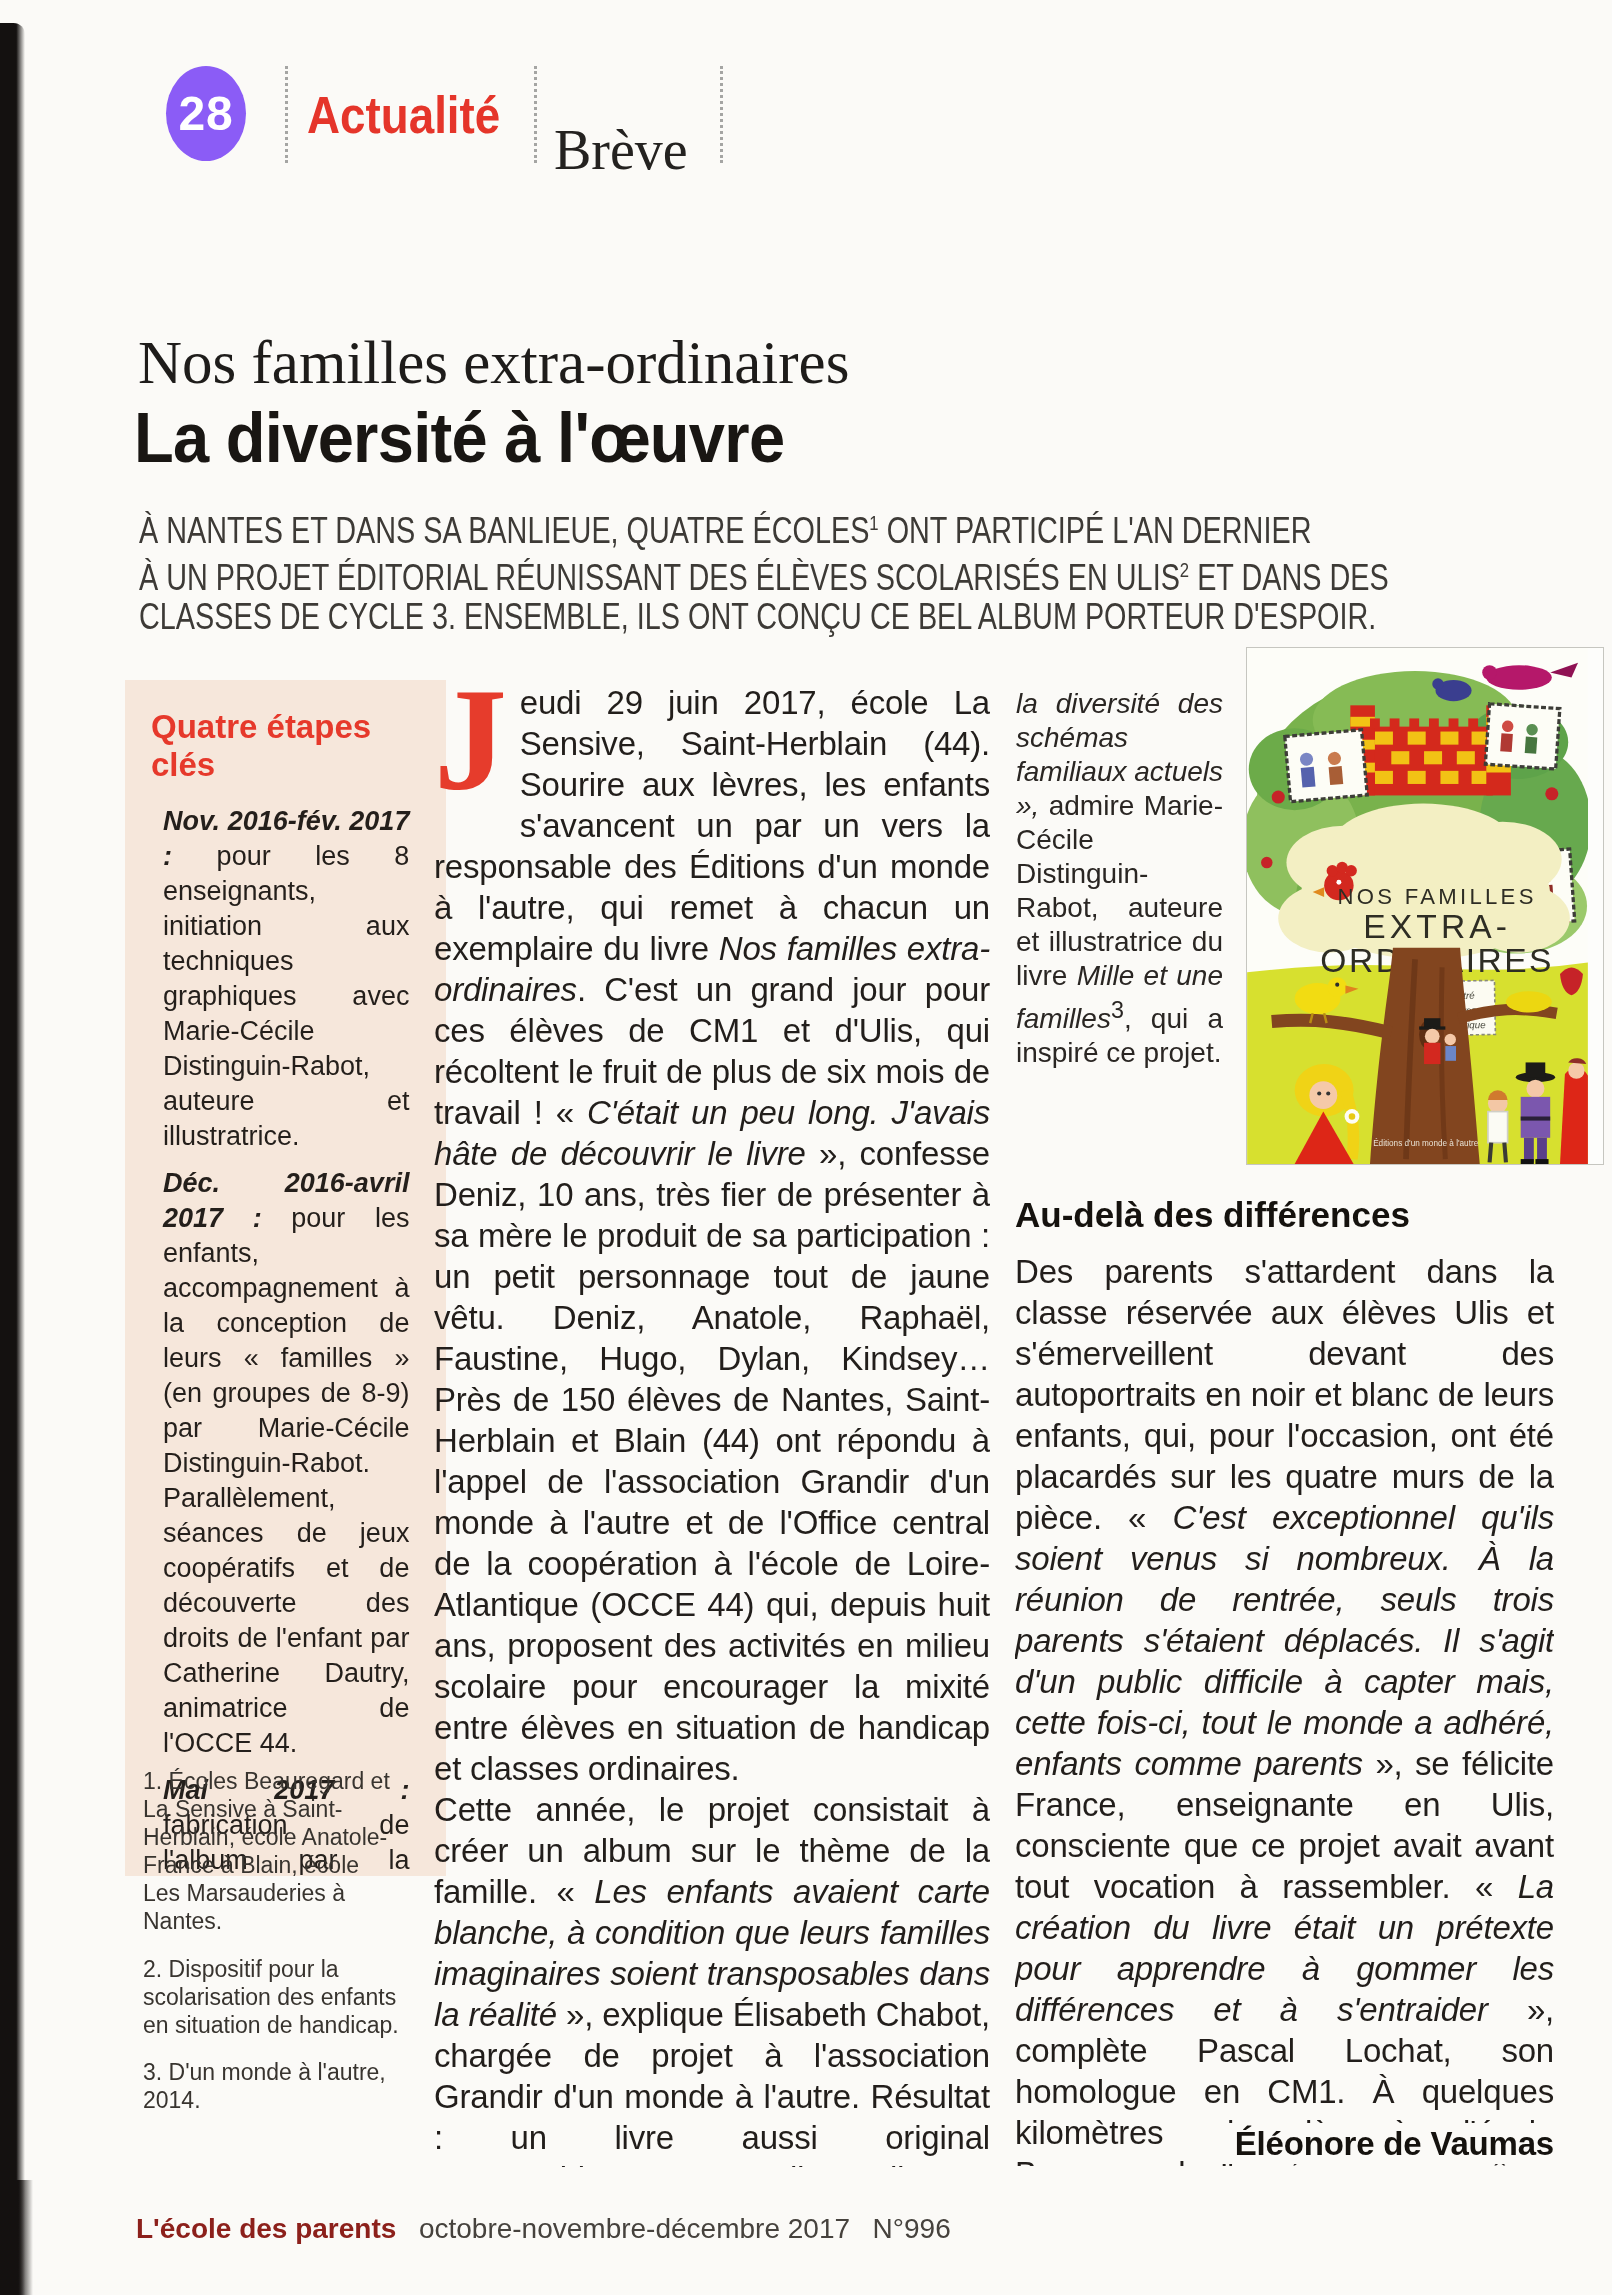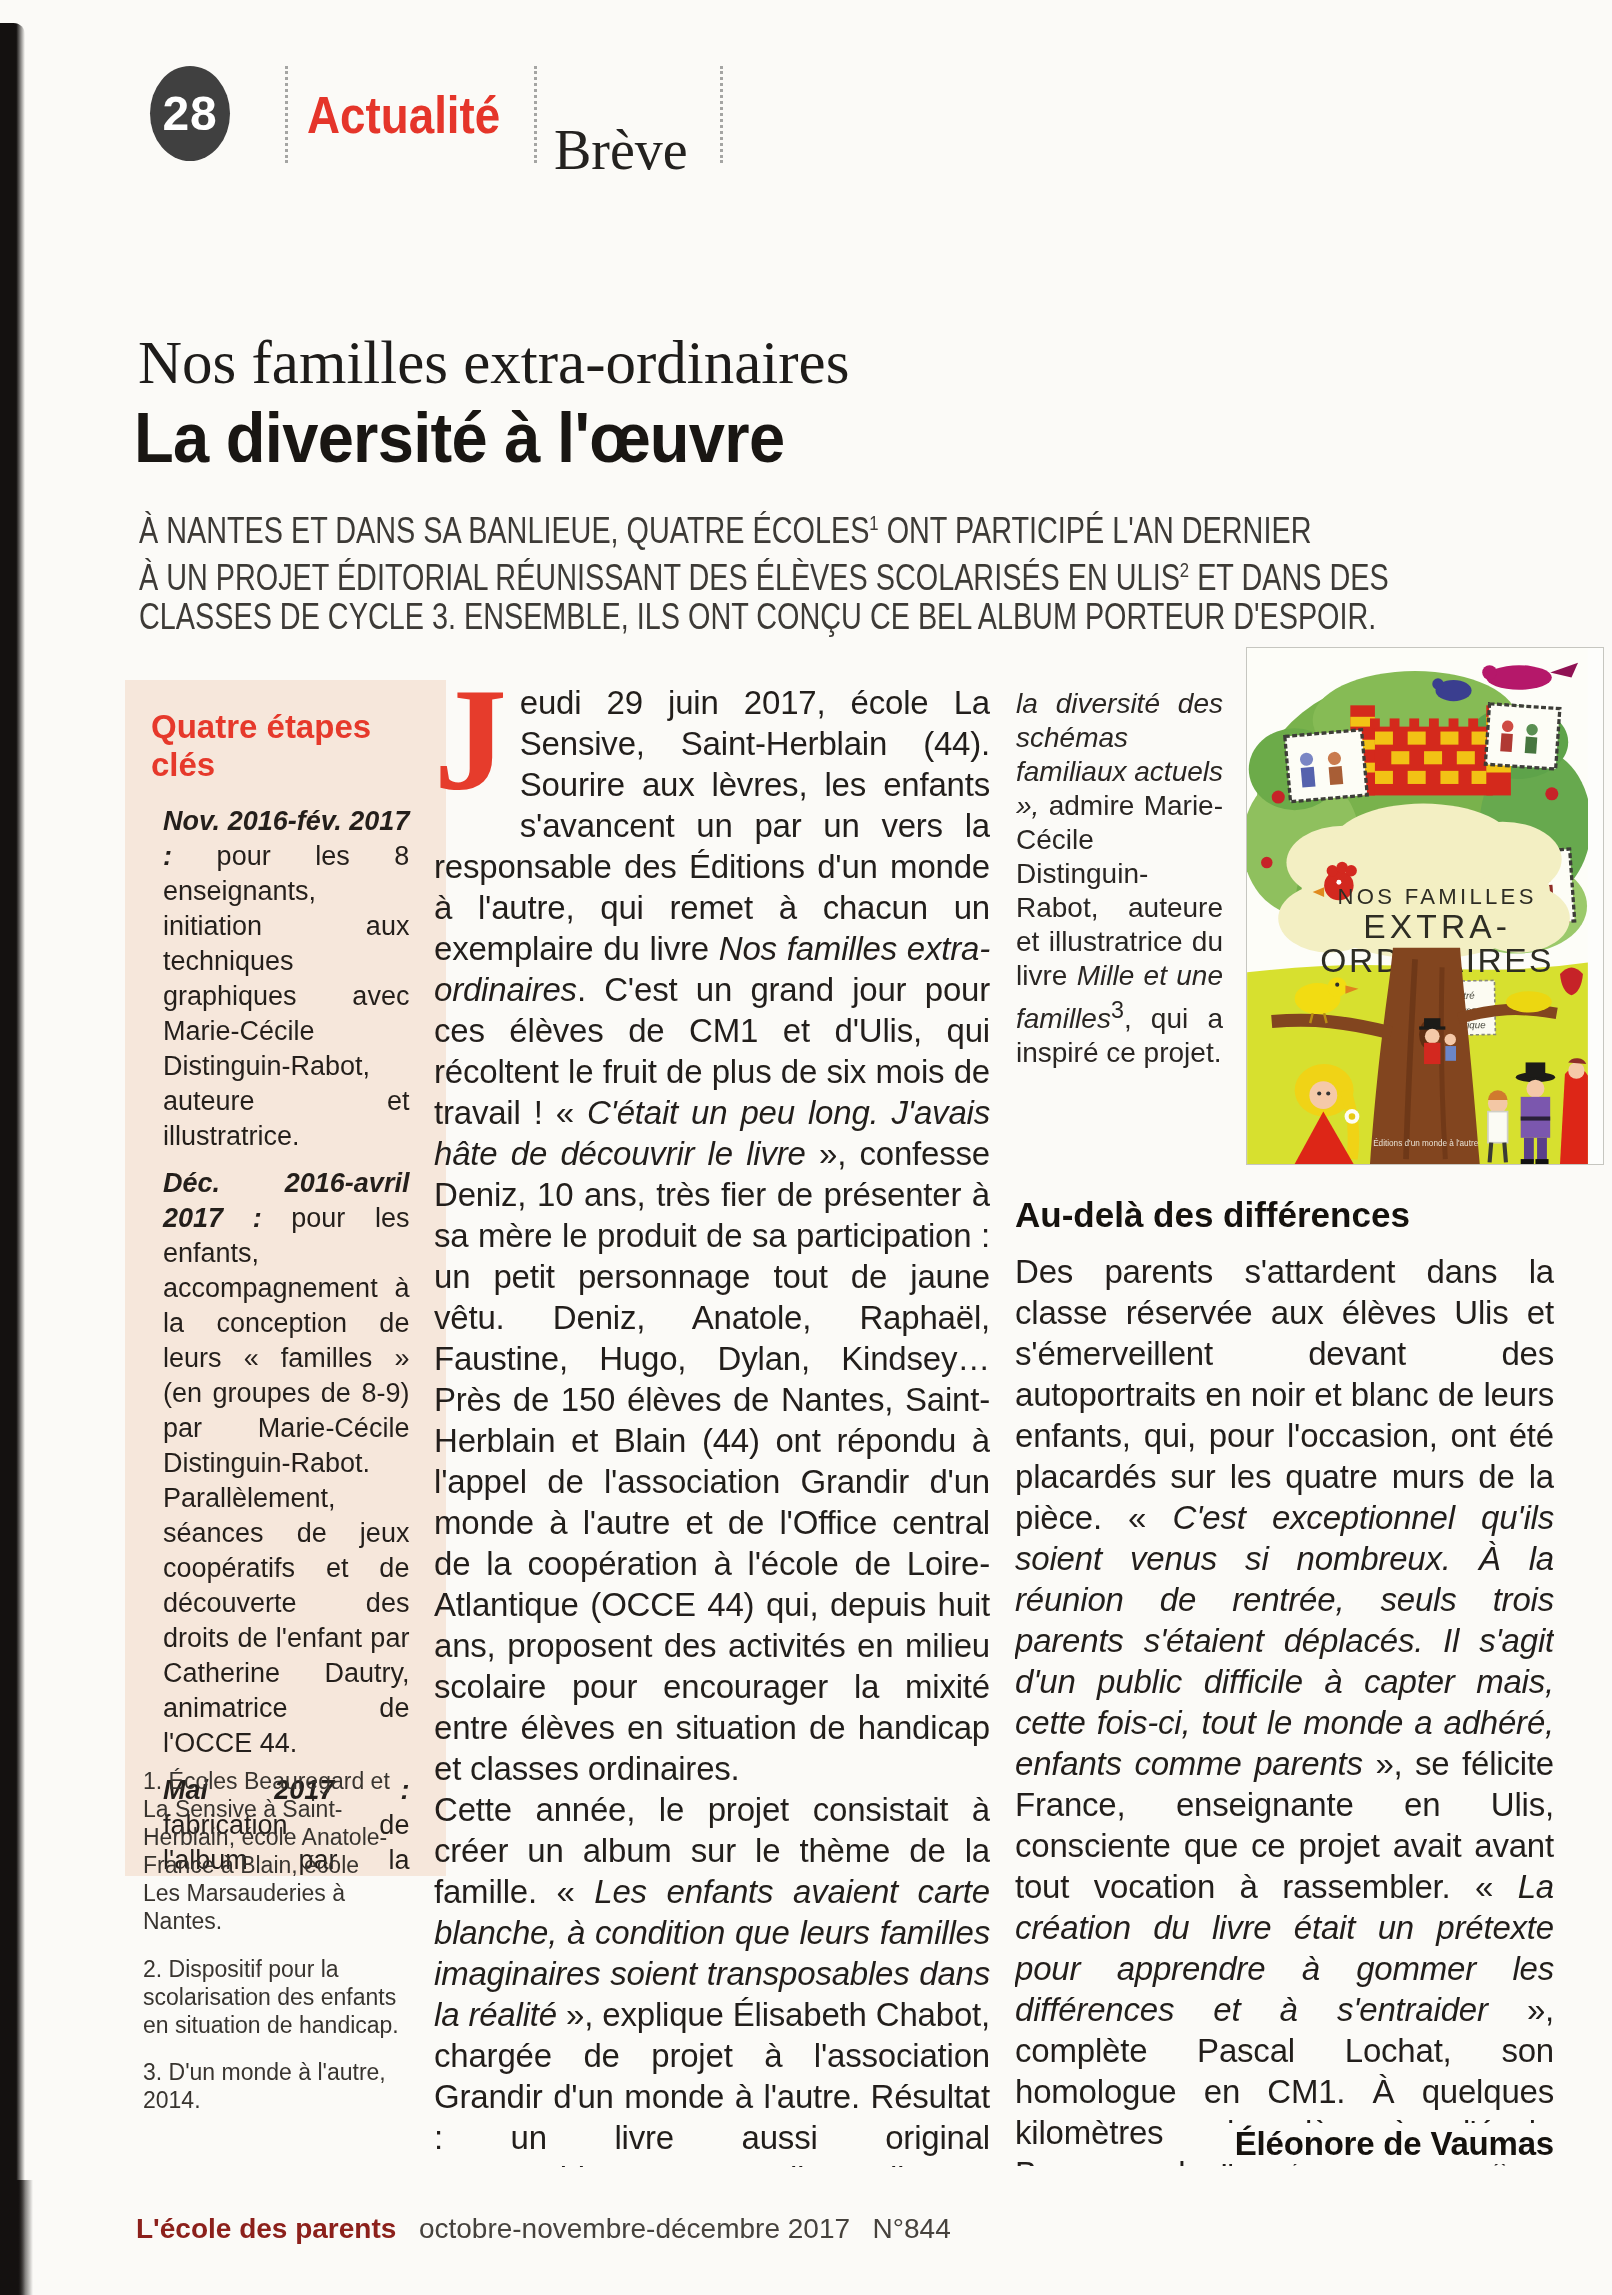--- a/index.html
+++ b/index.html
@@ -11,22 +11,22 @@
   .abs { position:absolute; }
 
   
   .scan-edge { left:0; top:23px; bottom:0; width:24.6px;
     background:linear-gradient(90deg,#141110 65%, rgba(20,17,16,0));
     border-top-right-radius:11.5px; }
   .scan-edge-foot { left:0; bottom:0; height:115px; width:33px;
     background:linear-gradient(90deg,#141110 55%, rgba(20,17,16,0)); }
 
   
-  .badge { left:150px; top:66px; width:80px; height:95px; border-radius:50%;
-    background:#404040; color:#fff; display:flex; align-items:center; justify-content:center;
+  .badge { left:166px; top:66px; width:80px; height:95px; border-radius:50%;
+    background:#8b5cf6; color:#fff; display:flex; align-items:center; justify-content:center;
     font-size:48px; font-weight:bold; letter-spacing:0.8px; }
   .hsep { top:66px; height:97px; border-left:3.3px dotted #a5a5a3; }
   .section-label { left:307px; top:85px; font-size:52px; font-weight:bold; color:#e5352a;
     transform:scaleX(0.88); transform-origin:left top; white-space:nowrap; }
   .rubric-label { left:554px; top:80px; font-size:56px; color:#242220;
     font-family:"Liberation Serif", serif; white-space:nowrap;margin-top:38px; }
 
   
   .kicker { left:138px; top:328px; font-size:61px; color:#1e1c1a;
     font-family:"Liberation Serif", serif; white-space:nowrap; }
@@ -312,17 +312,17 @@
 
   <div class="abs footnotes">
     <p class="footnote">1. Écoles Beauregard et La Sensive à Saint-Herblain, école Anatole-France à Blain, école Les Marsauderies à Nantes.</p>
     <p class="footnote">2. Dispositif pour la scolarisation des enfants en situation de handicap.</p>
     <p class="footnote">3. D'un monde à l'autre, 2014.</p>
   </div>
 
   <div class="abs footer">
     <span class="footer-mag">L'école des parents</span>
     <span class="footer-issue">octobre-novembre-décembre 2017</span>
-    <span class="footer-issue">N°844</span>
+    <span class="footer-issue">N°996</span>
   </div>
 
 </div>
 
 
 </body></html>

